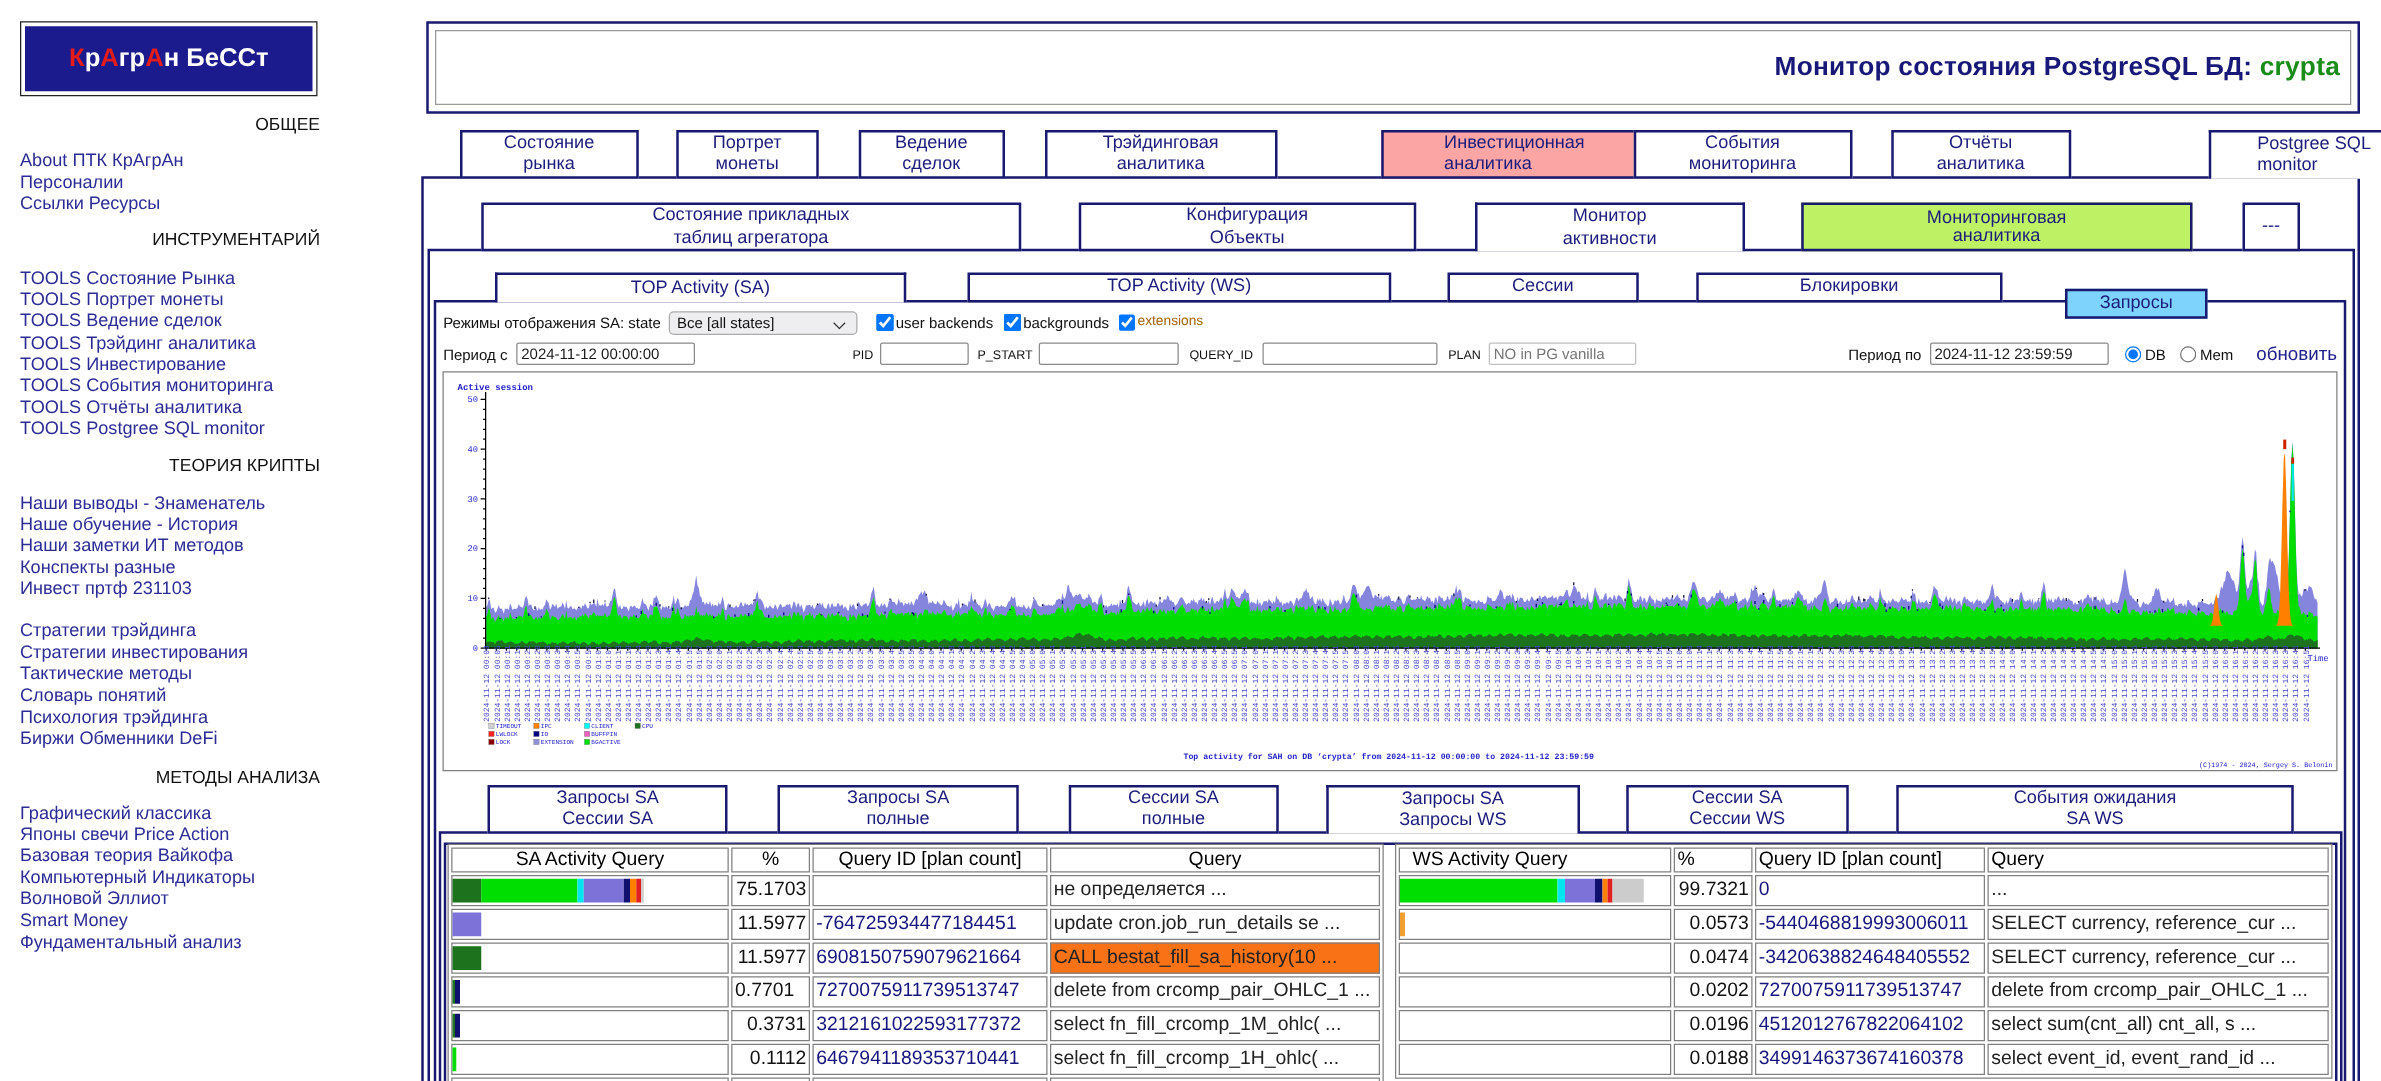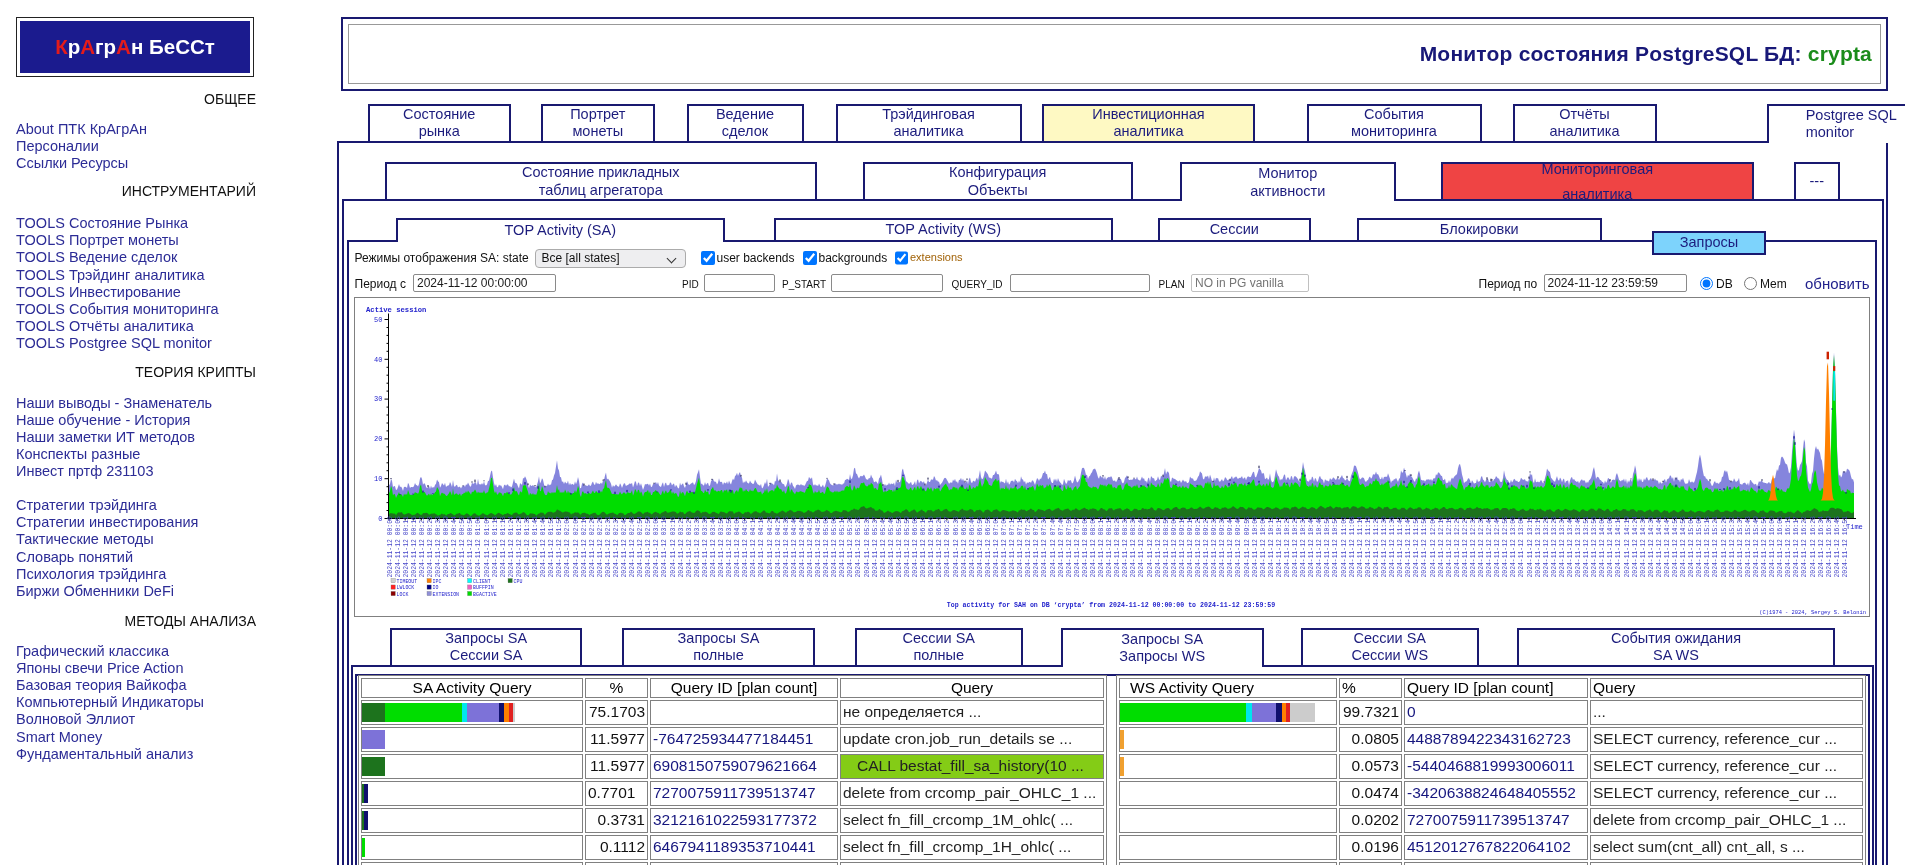--- a/index.html
+++ b/index.html
@@ -25,28 +25,28 @@
   </div>
 <div style="position:absolute;left:336.5px;top:140.5px;width:1551.5px;height:759.5px;box-sizing:border-box;border:2.5px solid #191970;z-index:1;"></div>
 <div style="position:absolute;left:341.5px;top:199px;width:1542.0px;height:701px;box-sizing:border-box;border:2.5px solid #191970;z-index:2;"></div>
 <div style="position:absolute;left:346.5px;top:239.8px;width:1530.8px;height:660.2px;box-sizing:border-box;border:2.5px solid #191970;z-index:3;"></div>
 <div style="position:absolute;left:350.5px;top:664.8px;width:1523.0px;height:235.20000000000005px;box-sizing:border-box;border:2.5px solid #191970;z-index:4;"></div>
 <div style="position:absolute;left:354.5px;top:674px;width:1515.0px;height:226px;box-sizing:border-box;border:2.5px solid #191970;z-index:5;"></div>
 <div style="position:absolute;left:368px;top:104px;width:142.5px;height:38.5px;box-sizing:border-box;border:2.5px solid #191970;background:#fff;z-index:6;display:flex;align-items:center;justify-content:center;text-align:center;font-size:14.5px;line-height:17.4px;color:#1c1c7d;">Состояние<br>рынка</div>
 <div style="position:absolute;left:541px;top:104px;width:113.5px;height:38.5px;box-sizing:border-box;border:2.5px solid #191970;background:#fff;z-index:6;display:flex;align-items:center;justify-content:center;text-align:center;font-size:14.5px;line-height:17.4px;color:#1c1c7d;">Портрет<br>монеты</div>
 <div style="position:absolute;left:686.5px;top:104px;width:117.0px;height:38.5px;box-sizing:border-box;border:2.5px solid #191970;background:#fff;z-index:6;display:flex;align-items:center;justify-content:center;text-align:center;font-size:14.5px;line-height:17.4px;color:#1c1c7d;">Ведение<br>сделок</div>
 <div style="position:absolute;left:835.5px;top:104px;width:186.0px;height:38.5px;box-sizing:border-box;border:2.5px solid #191970;background:#fff;z-index:6;display:flex;align-items:center;justify-content:center;text-align:center;font-size:14.5px;line-height:17.4px;color:#1c1c7d;">Трэйдинговая<br>аналитика</div>
-<div style="position:absolute;left:1042px;top:104px;width:213.0px;height:38.5px;box-sizing:border-box;border:2.5px solid #191970;background:#fef9c3;z-index:6;display:flex;align-items:center;justify-content:center;text-align:center;font-size:14.5px;line-height:17.4px;color:#1c1c7d;">Инвестиционная<br>аналитика</div>
+<div style="position:absolute;left:1105px;top:104px;width:213.0px;height:38.5px;box-sizing:border-box;border:2.5px solid #191970;background:#fca5a5;z-index:6;display:flex;align-items:center;justify-content:center;text-align:left;font-size:14.5px;line-height:17.4px;color:#1c1c7d;">Инвестиционная<br>аналитика</div>
 <div style="position:absolute;left:1306.5px;top:104px;width:175.0px;height:38.5px;box-sizing:border-box;border:2.5px solid #191970;background:#fff;z-index:6;display:flex;align-items:center;justify-content:center;text-align:center;font-size:14.5px;line-height:17.4px;color:#1c1c7d;">События<br>мониторинга</div>
 <div style="position:absolute;left:1512.5px;top:104px;width:144.0px;height:38.5px;box-sizing:border-box;border:2.5px solid #191970;background:#fff;z-index:6;display:flex;align-items:center;justify-content:center;text-align:center;font-size:14.5px;line-height:17.4px;color:#1c1c7d;">Отчёты<br>аналитика</div>
 <div style="position:absolute;left:1767px;top:104px;width:168.5px;height:38.5px;box-sizing:border-box;border:2.5px solid #191970;border-bottom:none;background:#fff;z-index:8;display:flex;align-items:center;justify-content:center;text-align:left;font-size:14.5px;line-height:17.4px;color:#1c1c7d;">Postgree SQL<br>monitor</div>
 <div style="position:absolute;left:385px;top:162px;width:431.5px;height:39px;box-sizing:border-box;border:2.5px solid #191970;background:#fff;z-index:7;display:flex;align-items:center;justify-content:center;text-align:center;font-size:14.5px;line-height:17.4px;color:#1c1c7d;">Состояние прикладных<br>таблиц агрегатора</div>
 <div style="position:absolute;left:862.5px;top:162px;width:270.5px;height:39px;box-sizing:border-box;border:2.5px solid #191970;background:#fff;z-index:7;display:flex;align-items:center;justify-content:center;text-align:center;font-size:14.5px;line-height:17.4px;color:#1c1c7d;">Конфигурация<br>Объекты</div>
 <div style="position:absolute;left:1179.5px;top:162px;width:216.5px;height:39px;box-sizing:border-box;border:2.5px solid #191970;border-bottom:none;background:#fff;z-index:9;display:flex;align-items:center;justify-content:center;text-align:center;font-size:14.5px;line-height:17.4px;color:#1c1c7d;">Монитор<br>активности</div>
-<div style="position:absolute;left:1441px;top:162px;width:312.5px;height:39px;box-sizing:border-box;border:2.5px solid #191970;background:#ef4444;z-index:7;display:flex;align-items:center;justify-content:center;text-align:center;font-size:14.5px;line-height:25px;color:#1c1c7d;">Мониторинговая<br>аналитика</div>
+<div style="position:absolute;left:1441px;top:162px;width:312.5px;height:39px;box-sizing:border-box;border:2.5px solid #191970;background:#bef264;z-index:7;display:flex;align-items:center;justify-content:center;text-align:center;font-size:14.5px;line-height:15px;color:#1c1c7d;">Мониторинговая<br>аналитика</div>
 <div style="position:absolute;left:1793.5px;top:162px;width:46.5px;height:39px;box-sizing:border-box;border:2.5px solid #191970;background:#fff;z-index:7;display:flex;align-items:center;justify-content:center;text-align:center;font-size:14.5px;line-height:17.4px;color:#1c1c7d;">---</div>
 <div style="position:absolute;left:396px;top:218px;width:328.5px;height:23.8px;box-sizing:border-box;border:2.5px solid #191970;border-bottom:none;background:#fff;z-index:10;display:flex;align-items:center;justify-content:center;text-align:center;font-size:14.5px;line-height:17.4px;color:#1c1c7d;">TOP Activity (SA)</div>
 <div style="position:absolute;left:774px;top:218px;width:338.5px;height:23.8px;box-sizing:border-box;border:2.5px solid #191970;background:#fff;z-index:8;display:flex;align-items:center;justify-content:center;text-align:center;font-size:14.5px;line-height:17.4px;color:#1c1c7d;">TOP Activity (WS)</div>
 <div style="position:absolute;left:1157.5px;top:218px;width:153.5px;height:23.8px;box-sizing:border-box;border:2.5px solid #191970;background:#fff;z-index:8;display:flex;align-items:center;justify-content:center;text-align:center;font-size:14.5px;line-height:17.4px;color:#1c1c7d;">Сессии</div>
 <div style="position:absolute;left:1356.5px;top:218px;width:245.5px;height:23.8px;box-sizing:border-box;border:2.5px solid #191970;background:#fff;z-index:8;display:flex;align-items:center;justify-content:center;text-align:center;font-size:14.5px;line-height:17.4px;color:#1c1c7d;">Блокировки</div>
 <div style="position:absolute;left:1652px;top:218px;width:114px;height:23.8px;box-sizing:border-box;border:2.5px solid #191970;background:#7dd3fc;z-index:8;display:flex;align-items:center;justify-content:center;text-align:center;font-size:14.5px;line-height:17.4px;color:#1c1c7d;margin-top:13px;">Запросы</div>
 <div style="position:absolute;left:389.8px;top:627.8px;width:192.7px;height:39px;box-sizing:border-box;border:2.5px solid #191970;background:#fff;z-index:9;display:flex;align-items:center;justify-content:center;text-align:center;font-size:14.5px;line-height:17.4px;color:#1c1c7d;">Запросы SA<br>Сессии SA</div>
 <div style="position:absolute;left:622px;top:627.8px;width:193px;height:39px;box-sizing:border-box;border:2.5px solid #191970;background:#fff;z-index:9;display:flex;align-items:center;justify-content:center;text-align:center;font-size:14.5px;line-height:17.4px;color:#1c1c7d;">Запросы SA<br>полные</div>
 <div style="position:absolute;left:854.5px;top:627.8px;width:168.5px;height:39px;box-sizing:border-box;border:2.5px solid #191970;background:#fff;z-index:9;display:flex;align-items:center;justify-content:center;text-align:center;font-size:14.5px;line-height:17.4px;color:#1c1c7d;">Сессии SA<br>полные</div>
 <div style="position:absolute;left:1061px;top:627.8px;width:202.5px;height:39px;box-sizing:border-box;border:2.5px solid #191970;border-bottom:none;background:#fff;z-index:11;display:flex;align-items:center;justify-content:center;text-align:center;font-size:14.5px;line-height:17.4px;color:#1c1c7d;">Запросы SA<br>Запросы WS</div>
@@ -542,21 +542,21 @@
         <td style="border:1px solid #808080;height:23px;text-align:right;padding:0 2px;font-size:15.5px;color:#111;background:#fff">11.5977</td>
         <td style="border:1px solid #808080;height:23px;padding:0 2px;font-size:15.5px;color:#16167e;background:#fff">-764725934477184451</td>
         <td style="border:1px solid #808080;height:23px;padding:0 2px;font-size:15.5px;color:#222;background:#fff">update cron.job_run_details se ...</td>
       </tr>
       <tr>
         <td style="border:1px solid #808080;height:23px;padding:0;background:#fff">
           <div style="height:19px;margin-left:0;font-size:0;line-height:0"><span style="display:inline-block;vertical-align:top;height:19px;width:23px;background:#1d731d"></span></div>
         </td>
         <td style="border:1px solid #808080;height:23px;text-align:right;padding:0 2px;font-size:15.5px;color:#111;background:#fff">11.5977</td>
         <td style="border:1px solid #808080;height:23px;padding:0 2px;font-size:15.5px;color:#16167e;background:#fff">6908150759079621664</td>
-        <td style="border:1px solid #808080;height:23px;padding:0 16px;font-size:15.5px;color:#222;background:#84cc16">CALL bestat_fill_sa_history(10 ...</td>
+        <td style="border:1px solid #808080;height:23px;padding:0 2px;font-size:15.5px;color:#222;background:#f97316">CALL bestat_fill_sa_history(10 ...</td>
       </tr>
       <tr>
         <td style="border:1px solid #808080;height:23px;padding:0;background:#fff">
           <div style="height:19px;margin-left:0;font-size:0;line-height:0"><span style="display:inline-block;vertical-align:top;height:19px;width:2px;background:#1d731d"></span><span style="display:inline-block;vertical-align:top;height:19px;width:4px;background:#10106e"></span></div>
         </td>
         <td style="border:1px solid #808080;height:23px;text-align:left;padding:0 2px;font-size:15.5px;color:#111;background:#fff">0.7701</td>
         <td style="border:1px solid #808080;height:23px;padding:0 2px;font-size:15.5px;color:#16167e;background:#fff">7270075911739513747</td>
         <td style="border:1px solid #808080;height:23px;padding:0 2px;font-size:15.5px;color:#222;background:#fff">delete from crcomp_pair_OHLC_1 ...</td>
       </tr>
       <tr>
@@ -604,28 +604,20 @@
           <div style="height:19px;margin-left:0;font-size:0;line-height:0"><span style="display:inline-block;vertical-align:top;height:19px;width:126px;background:#00dd00"></span><span style="display:inline-block;vertical-align:top;height:19px;width:6px;background:#00e5ee"></span><span style="display:inline-block;vertical-align:top;height:19px;width:24px;background:#7d72d8"></span><span style="display:inline-block;vertical-align:top;height:19px;width:6px;background:#10106e"></span><span style="display:inline-block;vertical-align:top;height:19px;width:4px;background:#ff8000"></span><span style="display:inline-block;vertical-align:top;height:19px;width:4px;background:#e02020"></span><span style="display:inline-block;vertical-align:top;height:19px;width:25px;background:#cccccc"></span></div>
         </td>
         <td style="border:1px solid #808080;height:23px;text-align:right;padding:0 2px;font-size:15.5px;color:#111;background:#fff">99.7321</td>
         <td style="border:1px solid #808080;height:23px;padding:0 2px;font-size:15.5px;color:#16167e;background:#fff">0</td>
         <td style="border:1px solid #808080;height:23px;padding:0 2px;font-size:15.5px;color:#222;background:#fff">...</td>
       </tr>
       <tr>
         <td style="border:1px solid #808080;height:23px;padding:0;background:#fff">
           <div style="height:19px;margin-left:0;font-size:0;line-height:0"><span style="display:inline-block;vertical-align:top;height:19px;width:4px;background:#f0a030"></span></div>
         </td>
-        <td style="border:1px solid #808080;height:23px;text-align:right;padding:0 2px;font-size:15.5px;color:#111;background:#fff">0.0805</td>
-        <td style="border:1px solid #808080;height:23px;padding:0 2px;font-size:15.5px;color:#16167e;background:#fff">4488789422343162723</td>
-        <td style="border:1px solid #808080;height:23px;padding:0 2px;font-size:15.5px;color:#222;background:#fff">SELECT currency, reference_cur ...</td>
-      </tr>
-      <tr>
-        <td style="border:1px solid #808080;height:23px;padding:0;background:#fff">
-          <div style="height:19px;margin-left:0;font-size:0;line-height:0"><span style="display:inline-block;vertical-align:top;height:19px;width:4px;background:#f0a030"></span></div>
-        </td>
         <td style="border:1px solid #808080;height:23px;text-align:right;padding:0 2px;font-size:15.5px;color:#111;background:#fff">0.0573</td>
         <td style="border:1px solid #808080;height:23px;padding:0 2px;font-size:15.5px;color:#16167e;background:#fff">-5440468819993006011</td>
         <td style="border:1px solid #808080;height:23px;padding:0 2px;font-size:15.5px;color:#222;background:#fff">SELECT currency, reference_cur ...</td>
       </tr>
       <tr>
         <td style="border:1px solid #808080;height:23px;padding:0;background:#fff"></td>
         <td style="border:1px solid #808080;height:23px;text-align:right;padding:0 2px;font-size:15.5px;color:#111;background:#fff">0.0474</td>
         <td style="border:1px solid #808080;height:23px;padding:0 2px;font-size:15.5px;color:#16167e;background:#fff">-3420638824648405552</td>
         <td style="border:1px solid #808080;height:23px;padding:0 2px;font-size:15.5px;color:#222;background:#fff">SELECT currency, reference_cur ...</td>
       </tr>

